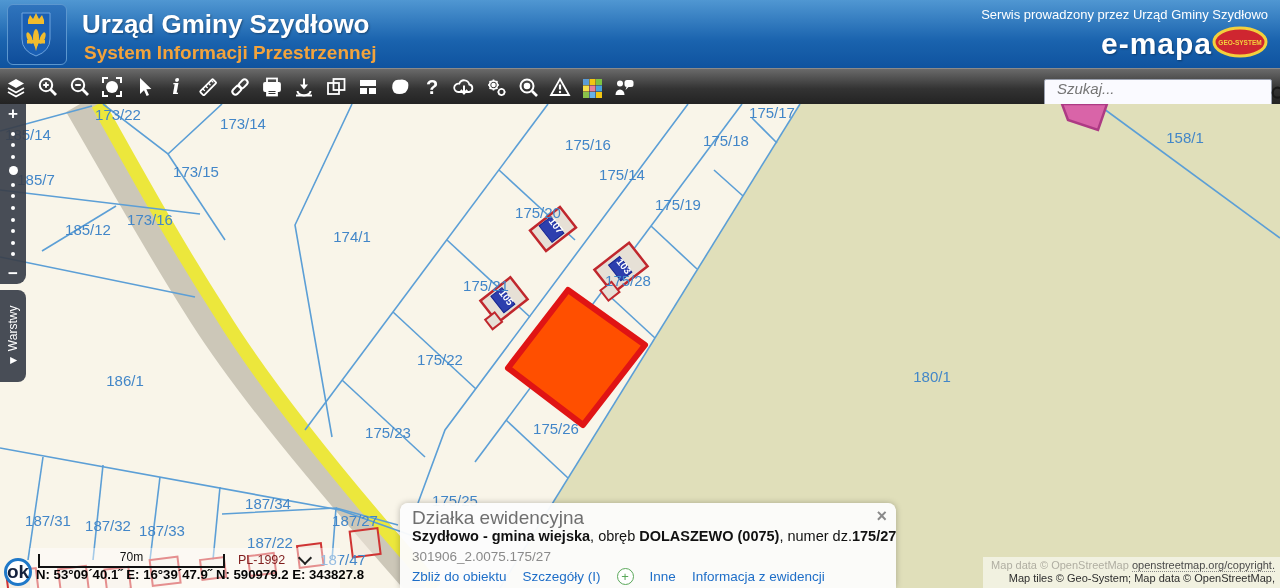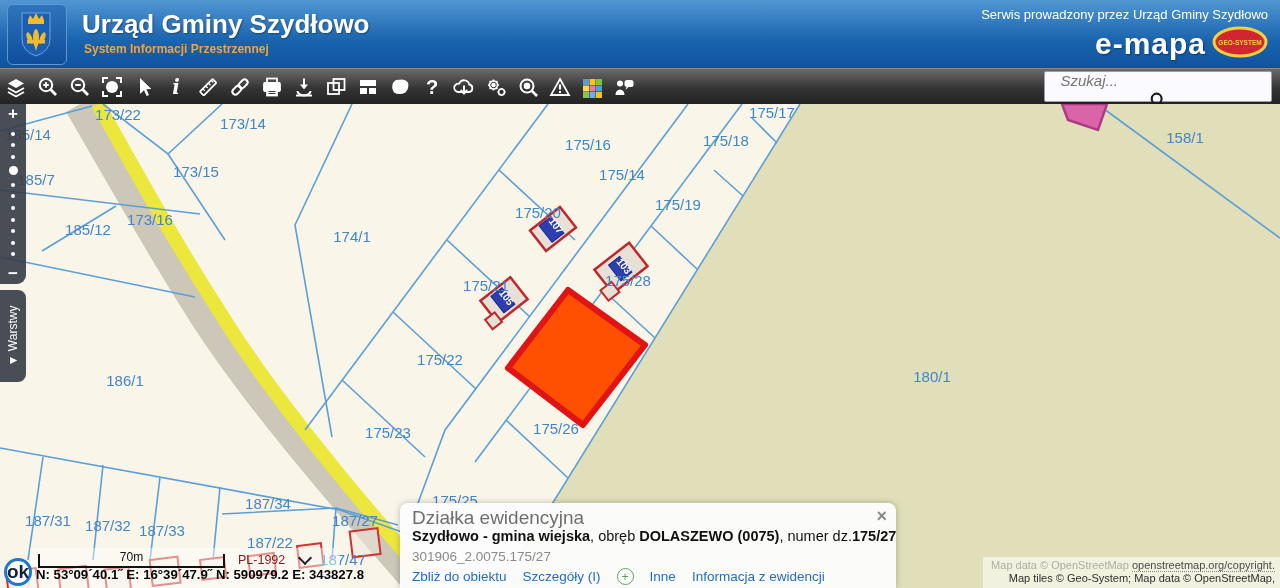--- a/index.html
+++ b/index.html
@@ -6,34 +6,34 @@
     font-family:"Liberation Sans",sans-serif;background:#fff;}
   .app{position:relative;width:1280px;height:588px;overflow:hidden;}
 
   
   .header{position:absolute;left:0;top:0;width:1280px;height:68px;
     background:linear-gradient(#5097d2,#1a63ae 60%,#0f539f);border-bottom:1px solid #7db0dc;}
   .logo-badge{position:absolute;left:7px;top:4px;width:58px;height:59px;border-radius:6px;
     background:linear-gradient(#2f74bd,#0e4d9a);border:1px solid #5c97cf;}
   .org-title{position:absolute;left:82px;top:9px;color:#fff;font-size:26px;font-weight:bold;
     text-shadow:1px 1px 2px rgba(0,0,0,.35);}
-  .org-subtitle{position:absolute;left:84px;top:42px;color:#f2a33c;font-size:12px;font-weight:bold;}
+  .org-subtitle{position:absolute;left:84px;top:42px;color:#f2a33c;font-size:19px;font-weight:bold;}
   .service-note{position:absolute;right:12px;top:7px;color:#fff;font-size:13px;}
-  .brand-row{position:absolute;right:12px;top:26px;display:flex;align-items:center;gap:6px;}
+  .brand-row{position:absolute;right:12px;top:26px;display:flex;align-items:center;}
   .brand{color:#fff;font-size:30px;font-weight:bold;letter-spacing:1px;text-shadow:1px 1px 2px rgba(0,0,0,.35);}
 
   
   .toolbar{position:absolute;left:0;top:68px;width:1280px;height:36px;
     background:linear-gradient(#6a6a6a,#333 55%,#222);border-top:1px solid #8a8a8a;
     display:flex;align-items:center;}
   .tbtn{width:32px;height:34px;background:none;border:none;padding:0;margin:0;
     display:flex;align-items:center;justify-content:center;cursor:pointer;}
   .tbtn svg{display:block;}
-  .searchbox{position:absolute;right:8px;top:2px;width:226px;height:29px;background:#fafaff;
-    border:1px solid #9aa0ae;border-radius:2px;display:flex;align-items:center;flex-direction:column;}
+  .searchbox{position:absolute;right:8px;top:10px;width:226px;height:29px;background:#fafaff;
+    border:1px solid #9aa0ae;border-radius:2px;display:flex;align-items:flex-start;}
   .searchbox input{flex:1;border:none;outline:none;background:transparent;font-style:italic;
     font-size:15px;color:#555;padding:0 6px 0 12px;font-family:"Liberation Sans",sans-serif;}
   .search-go{width:30px;height:27px;border:none;background:none;cursor:pointer;display:flex;
     align-items:center;justify-content:center;}
 
   
   .map{position:absolute;left:0;top:104px;width:1280px;height:484px;background:#f9f5e9;overflow:hidden;}
   .map svg.base{position:absolute;left:0;top:0;}
   .plabel{position:absolute;transform:translate(-50%,-50%);color:#4286c8;font-size:15px;
     white-space:nowrap;pointer-events:none;}

